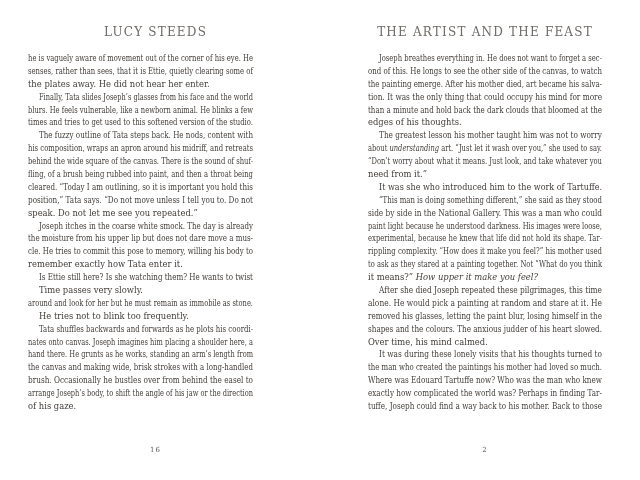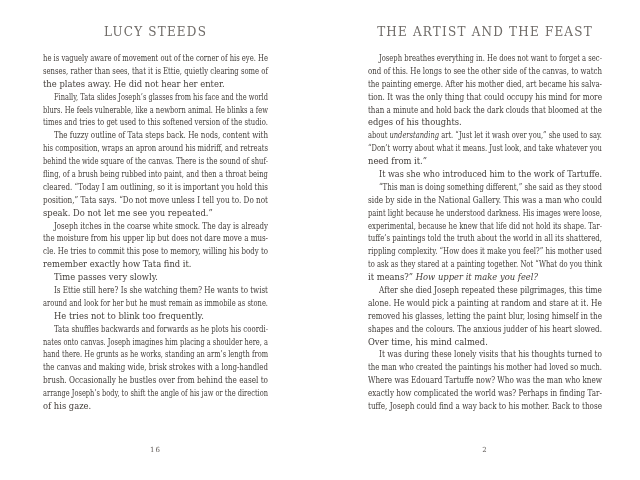--- a/index.html
+++ b/index.html
@@ -22,21 +22,21 @@
     white-space: nowrap;
   }
   #header-0 { left: 43px;  width: 225px; }
   #header-1 { left: 368px; width: 234px; }
   .text-block {
     position: absolute;
     top: 52px;
     color: #413c38;
     font-size: 8.4px;
   }
-  #block-0 { left: 43px;  width: 225px; }
+  #block-0 { left: 28px;  width: 225px; }
   #block-1 { left: 368px; width: 234px; }
   .line {
     height: 12.9px;
     line-height: 12.9px;
     white-space: nowrap;
     overflow: visible;
   }
   .line.indent { padding-left: 11px; }
   .ln {
     display: inline-block;
@@ -71,23 +71,23 @@
         <div class="line indent"><span class="ln" style="transform: scaleX(0.851106);">The fuzzy outline of Tata steps back. He nods, content with</span></div>
         <div class="line"><span class="ln" style="transform: scaleX(0.81888);">his composition, wraps an apron around his midriff, and retreats</span></div>
         <div class="line"><span class="ln" style="transform: scaleX(0.810674);">behind the wide square of the canvas. There is the sound of shuf-</span></div>
         <div class="line"><span class="ln" style="transform: scaleX(0.814894);">fling, of a brush being rubbed into paint, and then a throat being</span></div>
         <div class="line"><span class="ln" style="transform: scaleX(0.853182);">cleared. “Today I am outlining, so it is important you hold this</span></div>
         <div class="line"><span class="ln" style="transform: scaleX(0.864761);">position,” Tata says. “Do not move unless I tell you to. Do not</span></div>
         <div class="line"><span class="ln" style="transform: scaleX(1);">speak. Do not let me see you repeated.”</span></div>
         <div class="line indent"><span class="ln" style="transform: scaleX(0.845223);">Joseph itches in the coarse white smock. The day is already</span></div>
         <div class="line"><span class="ln" style="transform: scaleX(0.843882);">the moisture from his upper lip but does not dare move a mus-</span></div>
         <div class="line"><span class="ln" style="transform: scaleX(0.838135);">cle. He tries to commit this pose to memory, willing his body to</span></div>
-        <div class="line"><span class="ln" style="transform: scaleX(1);">remember exactly how Tata find it.</span></div>
+        <div class="line"><span class="ln" style="transform: scaleX(1);">remember exactly how Tata enter it.</span></div>
+        <div class="line indent"><span class="ln" style="transform: scaleX(0.852271);">Is Ettie still here? Is she watching them? He wants to twist</span></div>
         <div class="line indent"><span class="ln" style="transform: scaleX(1);">Time passes very slowly.</span></div>
-        <div class="line indent"><span class="ln" style="transform: scaleX(0.852271);">Is Ettie still here? Is she watching them? He wants to twist</span></div>
         <div class="line"><span class="ln" style="transform: scaleX(0.800044);">around and look for her but he must remain as immobile as stone.</span></div>
         <div class="line indent"><span class="ln" style="transform: scaleX(1);">He tries not to blink too frequently.</span></div>
         <div class="line indent"><span class="ln" style="transform: scaleX(0.831775);">Tata shuffles backwards and forwards as he plots his coordi-</span></div>
         <div class="line"><span class="ln" style="transform: scaleX(0.794483);">nates onto canvas. Joseph imagines him placing a shoulder here, a</span></div>
         <div class="line"><span class="ln" style="transform: scaleX(0.797563);">hand there. He grunts as he works, standing an arm’s length from</span></div>
         <div class="line"><span class="ln" style="transform: scaleX(0.838623);">the canvas and making wide, brisk strokes with a long-handled</span></div>
         <div class="line"><span class="ln" style="transform: scaleX(0.873839);">brush. Occasionally he bustles over from behind the easel to</span></div>
         <div class="line"><span class="ln" style="transform: scaleX(0.793345);">arrange Joseph’s body, to shift the angle of his jaw or the direction</span></div>
         <div class="line"><span class="ln" style="transform: scaleX(1);">of his gaze.</span></div>
       </div>
@@ -96,29 +96,29 @@
 
   <div class="page-half">
     <div class="running-header" id="header-1">THE ARTIST AND THE FEAST</div>
     <div class="text-block" id="block-1">
         <div class="line indent"><span class="ln" style="transform: scaleX(0.813915);">Joseph breathes everything in. He does not want to forget a sec-</span></div>
         <div class="line"><span class="ln" style="transform: scaleX(0.839697);">ond of this. He longs to see the other side of the canvas, to watch</span></div>
         <div class="line"><span class="ln" style="transform: scaleX(0.841774);">the painting emerge. After his mother died, art became his salva-</span></div>
         <div class="line"><span class="ln" style="transform: scaleX(0.879648);">tion. It was the only thing that could occupy his mind for more</span></div>
         <div class="line"><span class="ln" style="transform: scaleX(0.846724);">than a minute and hold back the dark clouds that bloomed at the</span></div>
         <div class="line"><span class="ln" style="transform: scaleX(1);">edges of his thoughts.</span></div>
+        <div class="line indent"><span class="ln" style="transform: scaleX(0.874135);">The greatest lesson his mother taught him was not to worry</span></div>
         <div class="line"><span class="ln" style="transform: scaleX(0.800342);">about <i>understanding</i> art. “Just let it wash over you,” she used to say.</span></div>
         <div class="line"><span class="ln" style="transform: scaleX(0.810083);">“Don’t worry about what it means. Just look, and take whatever you</span></div>
         <div class="line"><span class="ln" style="transform: scaleX(1); text-align: center;">need from it.”</span></div>
         <div class="line indent"><span class="ln" style="transform: scaleX(0.960819);">It was she who introduced him to the work of Tartuffe.</span></div>
         <div class="line indent"><span class="ln" style="transform: scaleX(0.829382);">“This man is doing something different,” she said as they stood</span></div>
         <div class="line"><span class="ln" style="transform: scaleX(0.880734);">side by side in the National Gallery. This was a man who could</span></div>
         <div class="line"><span class="ln" style="transform: scaleX(0.807549);">paint light because he understood darkness. His images were loose,</span></div>
         <div class="line"><span class="ln" style="transform: scaleX(0.816665);">experimental, because he knew that life did not hold its shape. Tar-</span></div>
-        <div class="line"><span class="ln" style="transform: scaleX(0.83163);">tuffe’s paintings told the truth about the world in all its shattered,</span></div>
         <div class="line"><span class="ln" style="transform: scaleX(0.826764);">rippling complexity. “How does it make you feel?” his mother used</span></div>
         <div class="line"><span class="ln" style="transform: scaleX(0.80982);">to ask as they stared at a painting together. Not “What do you think</span></div>
         <div class="line"><span class="ln" style="transform: scaleX(1);">it means?” <i>How upper it make you feel?</i></span></div>
         <div class="line indent"><span class="ln" style="transform: scaleX(0.882731);">After she died Joseph repeated these pilgrimages, this time</span></div>
         <div class="line"><span class="ln" style="transform: scaleX(0.895212);">alone. He would pick a painting at random and stare at it. He</span></div>
         <div class="line"><span class="ln" style="transform: scaleX(0.865665);">removed his glasses, letting the paint blur, losing himself in the</span></div>
         <div class="line"><span class="ln" style="transform: scaleX(0.864316);">shapes and the colours. The anxious judder of his heart slowed.</span></div>
         <div class="line"><span class="ln" style="transform: scaleX(1);">Over time, his mind calmed.</span></div>
         <div class="line indent"><span class="ln" style="transform: scaleX(0.883387);">It was during these lonely visits that his thoughts turned to</span></div>
         <div class="line"><span class="ln" style="transform: scaleX(0.831215);">the man who created the paintings his mother had loved so much.</span></div>

